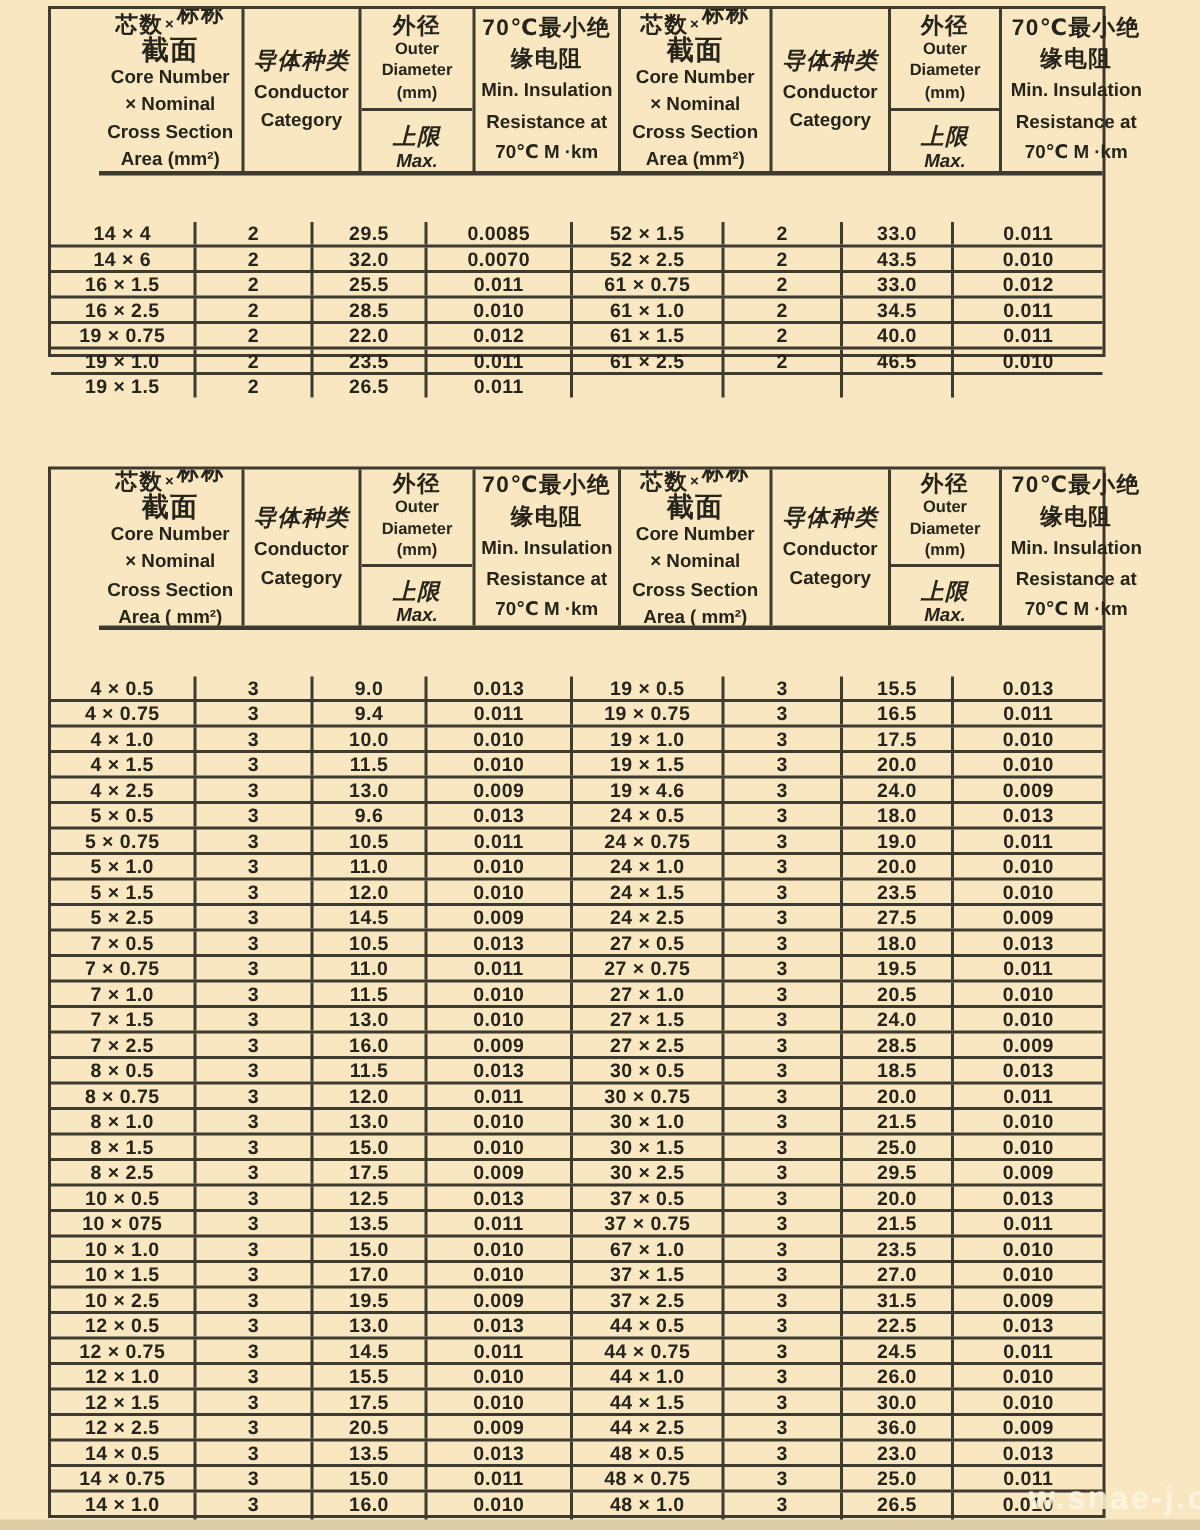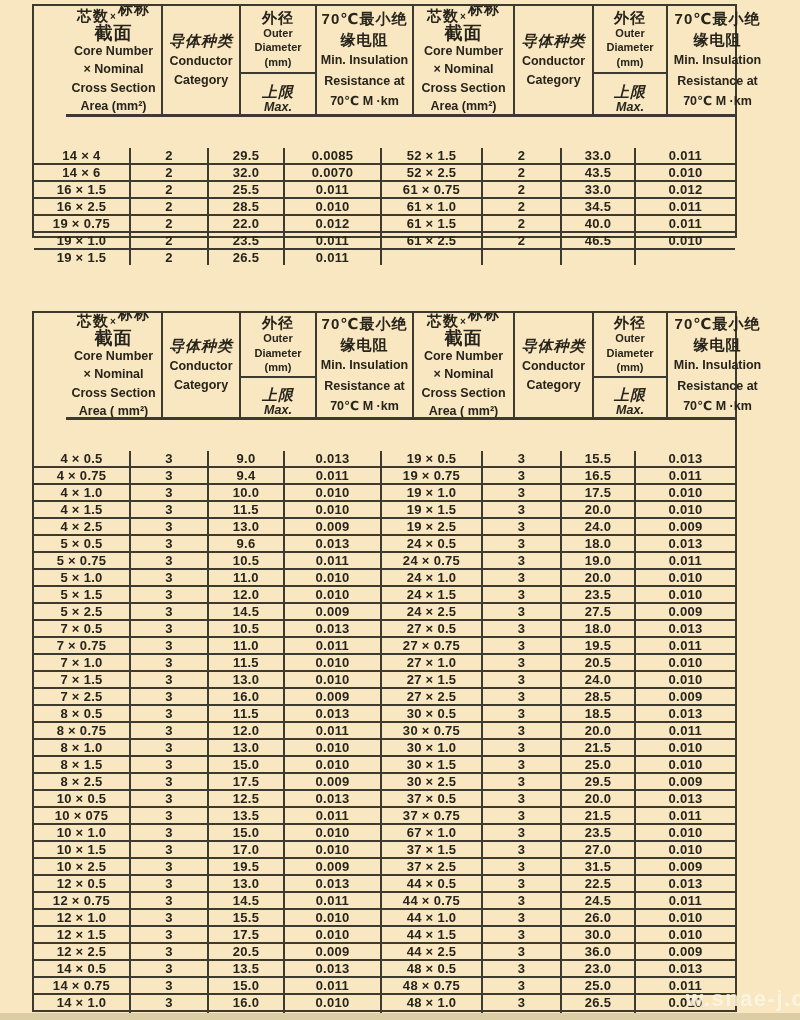--- a/index.html
+++ b/index.html
@@ -387,21 +387,21 @@
           <div class="cell c4">19 × 1.5</div>
           <div class="cell c5">3</div>
           <div class="cell c6">20.0</div>
           <div class="cell c7">0.010</div>
         </div>
         <div class="row">
           <div class="cell c0">4 × 2.5</div>
           <div class="cell c1">3</div>
           <div class="cell c2">13.0</div>
           <div class="cell c3">0.009</div>
-          <div class="cell c4">19 × 2.5</div>
+          <div class="cell c4">19 × 4.6</div>
           <div class="cell c5">3</div>
           <div class="cell c6">24.0</div>
           <div class="cell c7">0.009</div>
         </div>
         <div class="row">
           <div class="cell c0">5 × 0.5</div>
           <div class="cell c1">3</div>
           <div class="cell c2">9.6</div>
           <div class="cell c3">0.013</div>
           <div class="cell c4">24 × 0.5</div>

